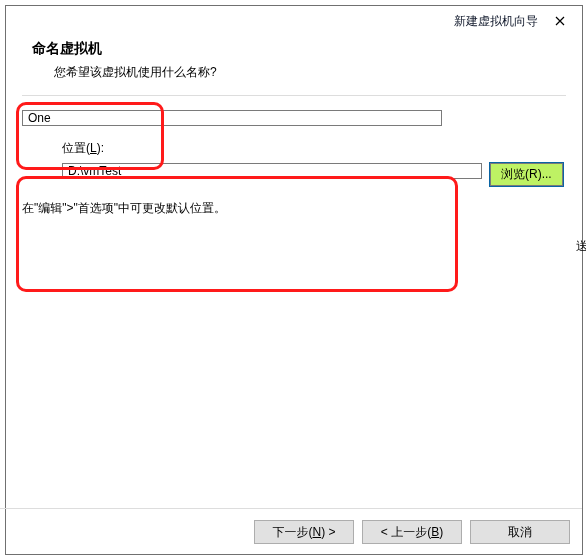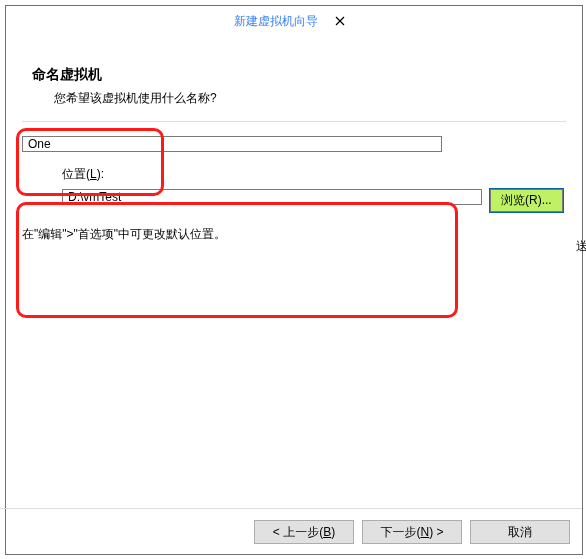--- a/index.html
+++ b/index.html
@@ -1,21 +1,21 @@
 <!DOCTYPE html>
 <html><head>
   <meta charset="utf-8">
   <style>
     * { margin: 0; padding: 0; box-sizing: border-box; font-family: "Microsoft YaHei", "SimSun", Arial, sans-serif; }
     body { background: #fff; width: 586px; height: 559px; overflow: hidden; }
     .frame { position: absolute; left: 5px; top: 5px; width: 578px; height: 550px; border: 1px solid #707070; background: #fff; }
-    .titlebar { height: 30px; display: flex; align-items: center; justify-content: center; padding: 0 0 0 8px; font-size: 12px; color: #3b82f6; }
+    .titlebar { height: 30px; display: flex; align-items: center; justify-content: flex-end; padding: 0 0 0 8px; font-size: 12px; color: #0f172a; }
     .titlebar .close { width: 44px; height: 30px; display: flex; align-items: center; justify-content: center; }
     .titlebar .close svg { width: 10px; height: 10px; }
-    .content { padding: 4px 16px 0 16px; margin-top: 26px; }
+    .content { padding: 4px 16px 0 16px; }
     .heading { font-size: 14px; font-weight: bold; margin-left: 10px; }
     .subtitle { font-size: 12px; margin-left: 32px; margin-top: 6px; }
     .hr { border: none; border-top: 1px solid #ddd; margin-top: 14px; }
     .fieldarea { padding: 0 16px; margin-top: 12px; position: relative; }
     .hl { position: absolute; border: 3px solid #ff1a1a; border-radius: 10px; pointer-events: none; }
     .hl1 { left: 10px; top: -6px; width: 148px; height: 68px; }
     .hl2 { left: 10px; top: 68px; width: 442px; height: 116px; }
     .lbl { font-size: 12px; display: block; margin-bottom: 6px; }
     .lbl .u { text-decoration: underline; }
     .txt { width: 420px; height: 16px; border: 1px solid #7a7a7a; font-size: 12px; padding: 2px 5px; background: #fff; }
@@ -59,19 +59,19 @@
         <input class="txt" type="text" value="D:\vmTest" style="">
         <button class="btn"><span>浏览(</span><span class="u">R</span><span>)...</span></button>
       </div>
     </div>
 
     <div class="hint">在"编辑"&gt;"首选项"中可更改默认位置。</div>
   </div>
 
   <div class="btnbar">
     <div class="sep"></div>
+    <button><span>下一步(</span><span style="text-decoration:underline">N</span><span>) &gt;</span></button>
     <button><span>&lt; 上一步(</span><span style="text-decoration:underline">B</span><span>)</span></button>
-    <button><span>下一步(</span><span style="text-decoration:underline">N</span><span>) &gt;</span></button>
     <button>取消</button>
   </div>
 </div>
 
 <span class="edgetxt">送</span>
 
 </body></html>

